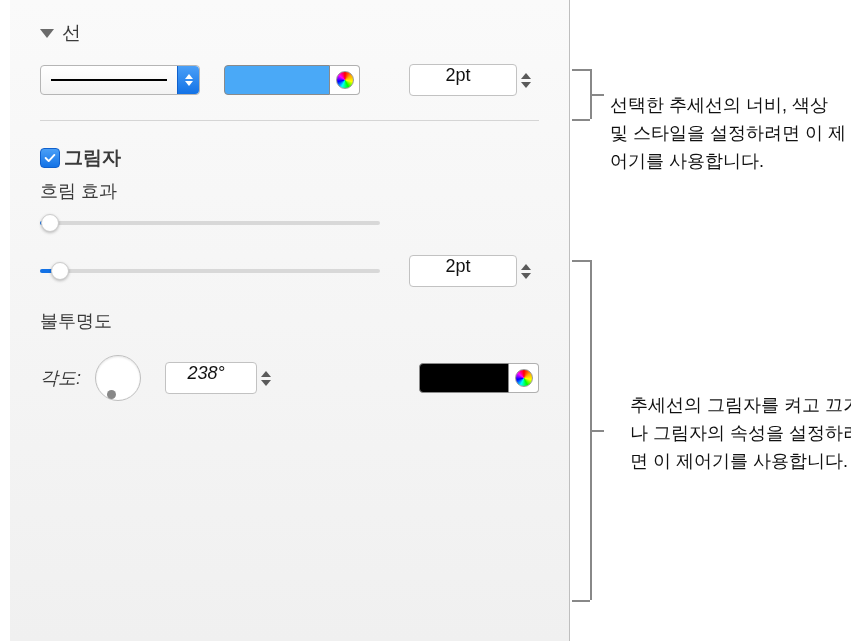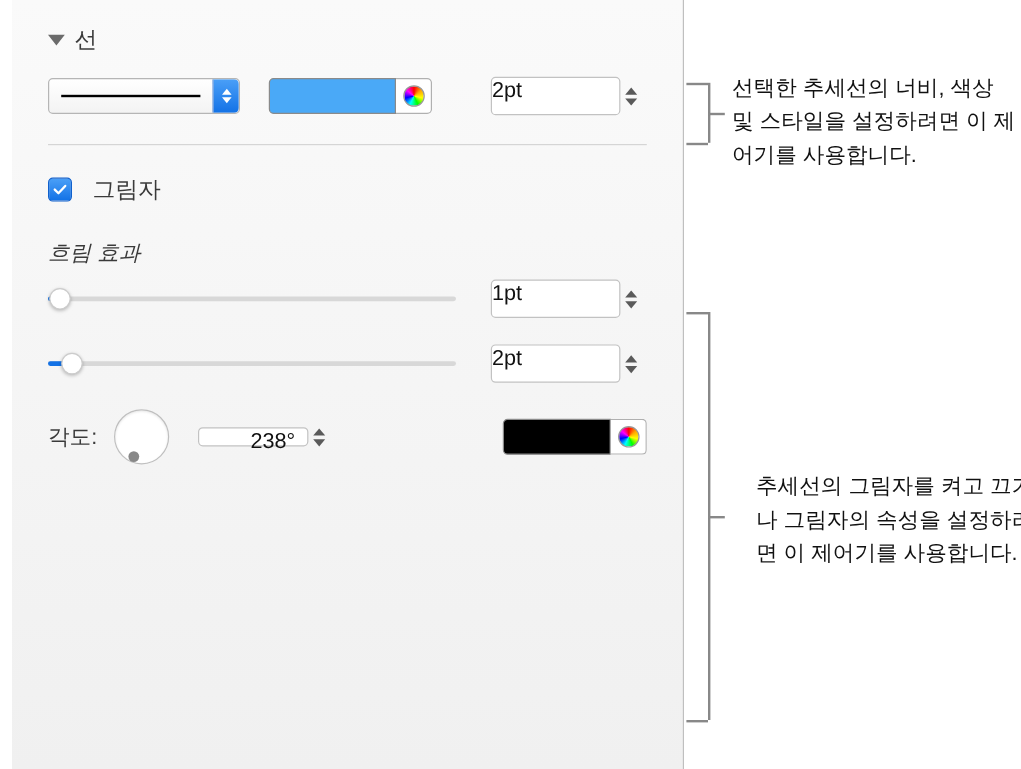--- a/index.html
+++ b/index.html
@@ -126,21 +126,21 @@
       align-items: center;
       margin-left: auto;
     }
     .stepper-input {
       width: 108px;
       height: 32px;
       border: 1px solid #c2c2c2;
       border-radius: 4px;
       background: #fff;
       padding-right: 10px;
-      text-align: left;
+      text-align: center;
       font-size: 18px;
       color: #111;
     }
     .stepper-arrows {
       width: 18px;
       height: 32px;
       display: flex;
       flex-direction: column;
       justify-content: center;
       gap: 3px;
@@ -156,22 +156,23 @@
     .stepper-arrows .down {
       width: 0; height: 0;
       border-left: 5px solid transparent;
       border-right: 5px solid transparent;
       border-top: 6px solid #5a5a5a;
       cursor: pointer;
     }
     .checkbox-row {
       display: flex;
       align-items: center;
-      gap: 17px;
-      margin-bottom: 28px;
+      gap: 4px;
+      margin-bottom: 8px;
+      font-weight: bold;
     }
     .checkbox {
       width: 20px;
       height: 20px;
       border-radius: 4px;
       background: linear-gradient(to bottom, #4a9ff7, #1372e6);
       border: 1px solid #1060cc;
       display: flex;
       align-items: center;
       justify-content: center;
@@ -184,21 +185,20 @@
       font-size: 19px;
       color: #3a3a3a;
     }
     .control-group {
       margin-bottom: 22px;
     }
     .control-label {
       font-size: 18px;
       color: #3a3a3a;
       margin-bottom: 10px;
-      font-style: italic;
     }
     .slider-row {
       display: flex;
       align-items: center;
       gap: 24px;
     }
     .slider {
       position: relative;
       width: 340px;
       height: 20px;
@@ -230,20 +230,21 @@
       border-radius: 50%;
       background: #fff;
       border: 0.5px solid #ccc;
       box-shadow: 0 1px 3px rgba(0,0,0,0.25);
     }
     .angle-row {
       display: flex;
       align-items: center;
       gap: 14px;
       margin-top: 18px;
+      font-style: italic;
     }
     .angle-label {
       font-size: 18px;
       color: #3a3a3a;
     }
     .angle-dial {
       width: 46px;
       height: 46px;
       border-radius: 50%;
       border: 1px solid #bfbfbf;
@@ -255,25 +256,25 @@
       position: absolute;
       width: 9px;
       height: 9px;
       border-radius: 50%;
       background: #888;
       top: 34px;
       left: 11px;
     }
     .angle-stepper-input {
       width: 92px;
-      height: 16px;
+      height: 32px;
       border: 1px solid #c2c2c2;
       border-radius: 4px;
       background: #fff;
-      text-align: right;
+      text-align: center;
       padding-right: 10px;
       font-size: 18px;
     }
     .color-well-angle {
       width: 120px;
       height: 30px;
       margin-left: auto;
     }
 
     
@@ -332,27 +333,20 @@
   </div>
 
   <div class="control-group">
     <div class="control-label">흐림 효과</div>
     <div class="slider-row">
       <div class="slider">
         <div class="slider-track"></div>
         <div class="slider-fill" style="width:3%"></div>
         <div class="slider-thumb" style="left:3%"></div>
       </div>
-      <div class="stepper-group">
-        <div class="stepper-input">1pt</div>
-        <div class="stepper-arrows">
-          <div class="up"></div>
-          <div class="down"></div>
-        </div>
-      </div>
     </div>
   </div>
 
   <div class="control-group">
     <div class="slider-row">
       <div class="slider">
         <div class="slider-track"></div>
         <div class="slider-fill" style="width:6%"></div>
         <div class="slider-thumb" style="left:6%"></div>
       </div>
@@ -360,20 +354,21 @@
         <div class="stepper-input">2pt</div>
         <div class="stepper-arrows">
           <div class="up"></div>
           <div class="down"></div>
         </div>
       </div>
     </div>
   </div>
 
   <div class="control-group">
+    <div class="control-label">불투명도</div>
   </div>
 
   <div class="angle-row">
     <span class="angle-label">각도:</span>
     <div class="angle-dial">
       <div class="angle-indicator"></div>
     </div>
     <div class="stepper-group" style="margin-left:10px">
       <div class="angle-stepper-input stepper-input" style="width:92px">238°</div>
       <div class="stepper-arrows">
@@ -388,19 +383,19 @@
       </div>
     </div>
   </div>
 
 </div>
 
 <div class="callout-line" style="left:572px; top:69px; width:18px; height:1.5px;"></div>
 <div class="callout-line" style="left:590px; top:69px; width:1.5px; height:50px;"></div>
 <div class="callout-line" style="left:572px; top:119px; width:18px; height:1.5px;"></div>
 <div class="callout-line" style="left:590px; top:94px; width:14px; height:1.5px;"></div>
-<div class="callout" style="left:610px; top:60px;">선택한 추세선의 너비, 색상 및 스타일을 설정하려면 이 제어기를 사용합니다.</div>
+<div class="callout" style="left:610px; top:92px;">선택한 추세선의 너비, 색상 및 스타일을 설정하려면 이 제어기를 사용합니다.</div>
 
 <div class="callout-line" style="left:572px; top:260px; width:18px; height:1.5px;"></div>
 <div class="callout-line" style="left:590px; top:260px; width:1.5px; height:340px;"></div>
 <div class="callout-line" style="left:572px; top:600px; width:18px; height:1.5px;"></div>
 <div class="callout-line" style="left:590px; top:430px; width:14px; height:1.5px;"></div>
 <div class="callout" style="left:630px; top:392px;">추세선의 그림자를 켜고 끄거나 그림자의 속성을 설정하려면 이 제어기를 사용합니다.</div>
 
 </body></html>

